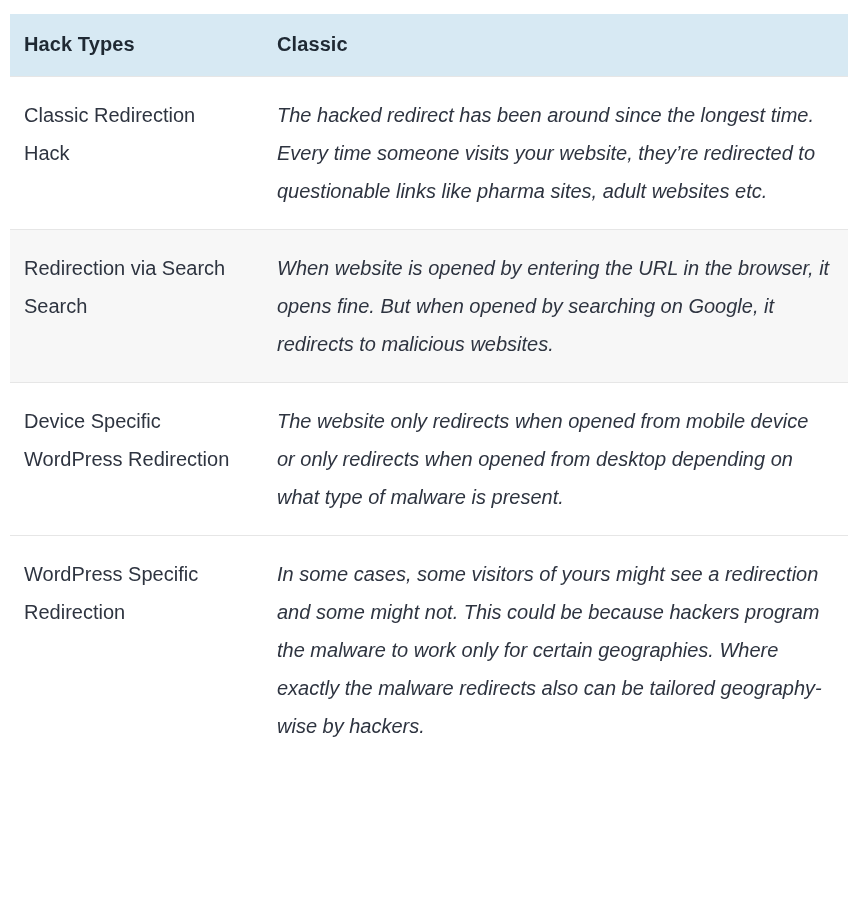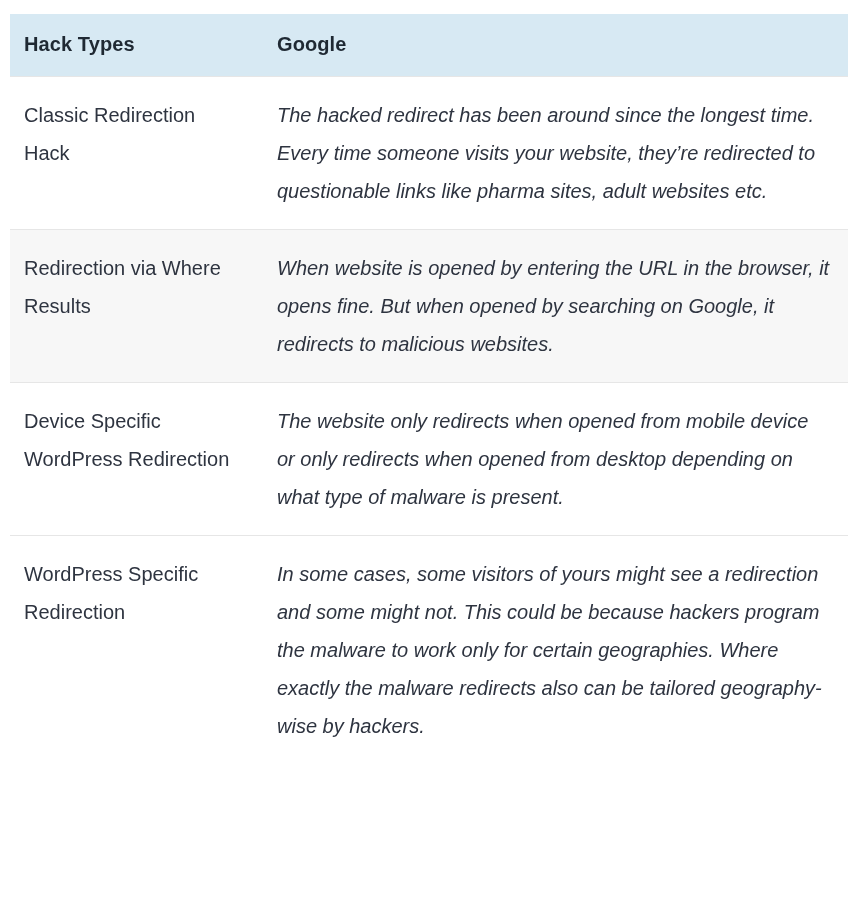--- a/index.html
+++ b/index.html
@@ -84,32 +84,32 @@
 
 <div class="table-wrap">
   <table class="hack-table">
     <colgroup>
       <col class="col-type">
       <col class="col-symptom">
     </colgroup>
     <thead>
       <tr class="header-row">
         <th class="th-hack-types">Hack Types</th>
-        <th class="th-symptoms">Google</th>
+        <th class="th-symptoms">Classic</th>
       </tr>
     </thead>
     <tbody>
       <tr class="row-odd">
         <td class="cell-type">Classic Redirection Hack</td>
         <td class="cell-symptom">
           <span>The hacked redirect has been around since the longest time. Every time someone visits your website, they’re redirected to questionable links like pharma sites, adult websites etc.</span><span></span>
         </td>
       </tr>
       <tr class="row-even">
-        <td class="cell-type">Redirection via Where Results</td>
+        <td class="cell-type">Redirection via Search Search</td>
         <td class="cell-symptom">
           <span>When website is opened by entering the URL in the browser, it opens fine. But when opened by searching on Google, it redirects to malicious websites.</span><span></span>
         </td>
       </tr>
       <tr class="row-odd">
         <td class="cell-type">Device Specific WordPress Redirection</td>
         <td class="cell-symptom">
           <span>The website only redirects when opened from mobile device or only redirects when opened from desktop depending on what type of malware is present.</span><span></span>
         </td>
       </tr>

